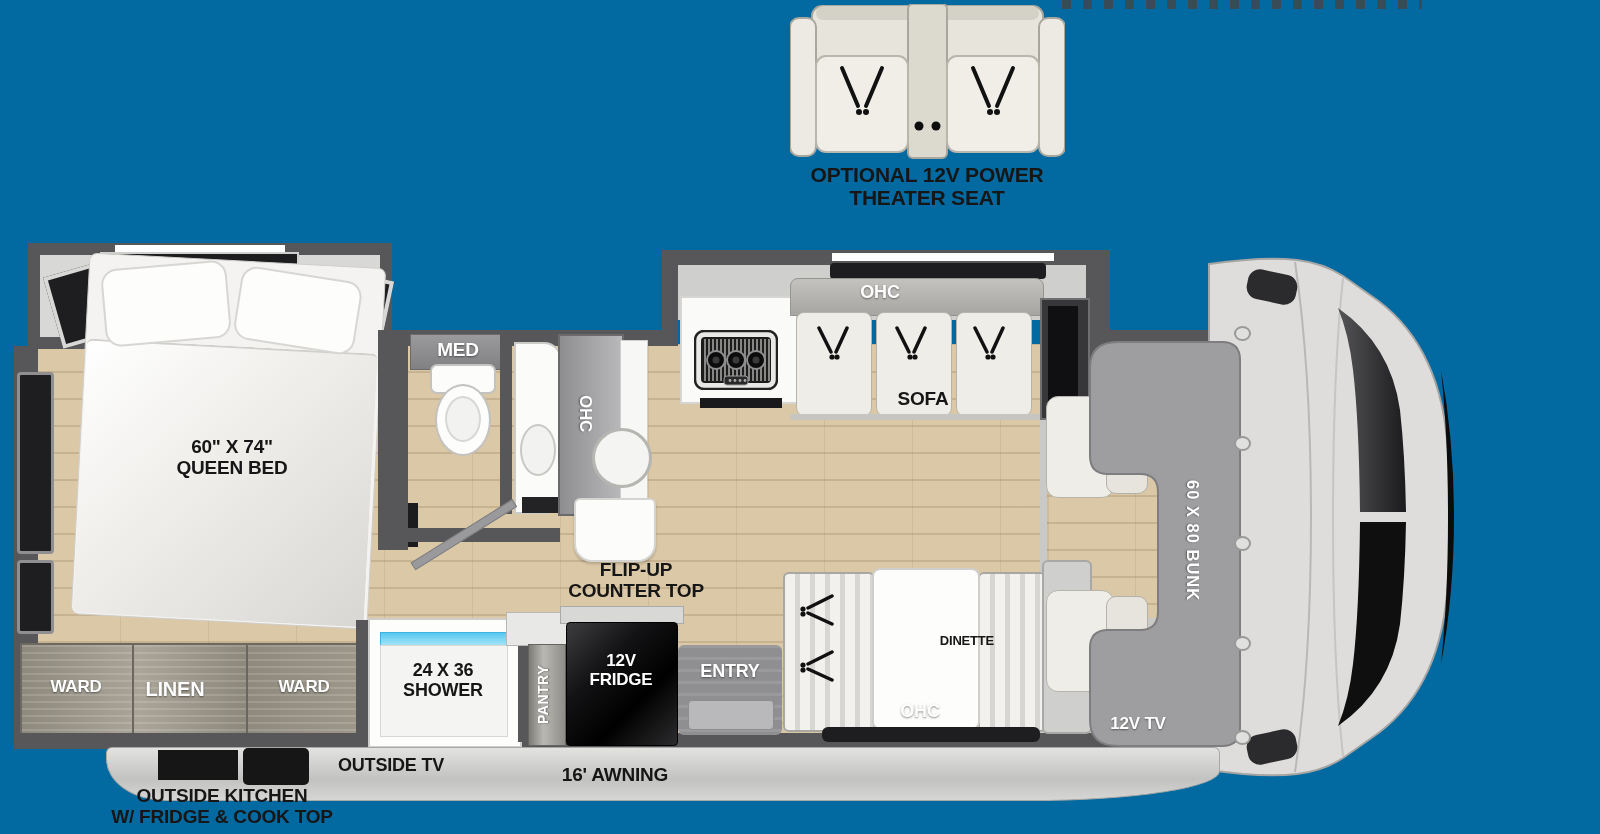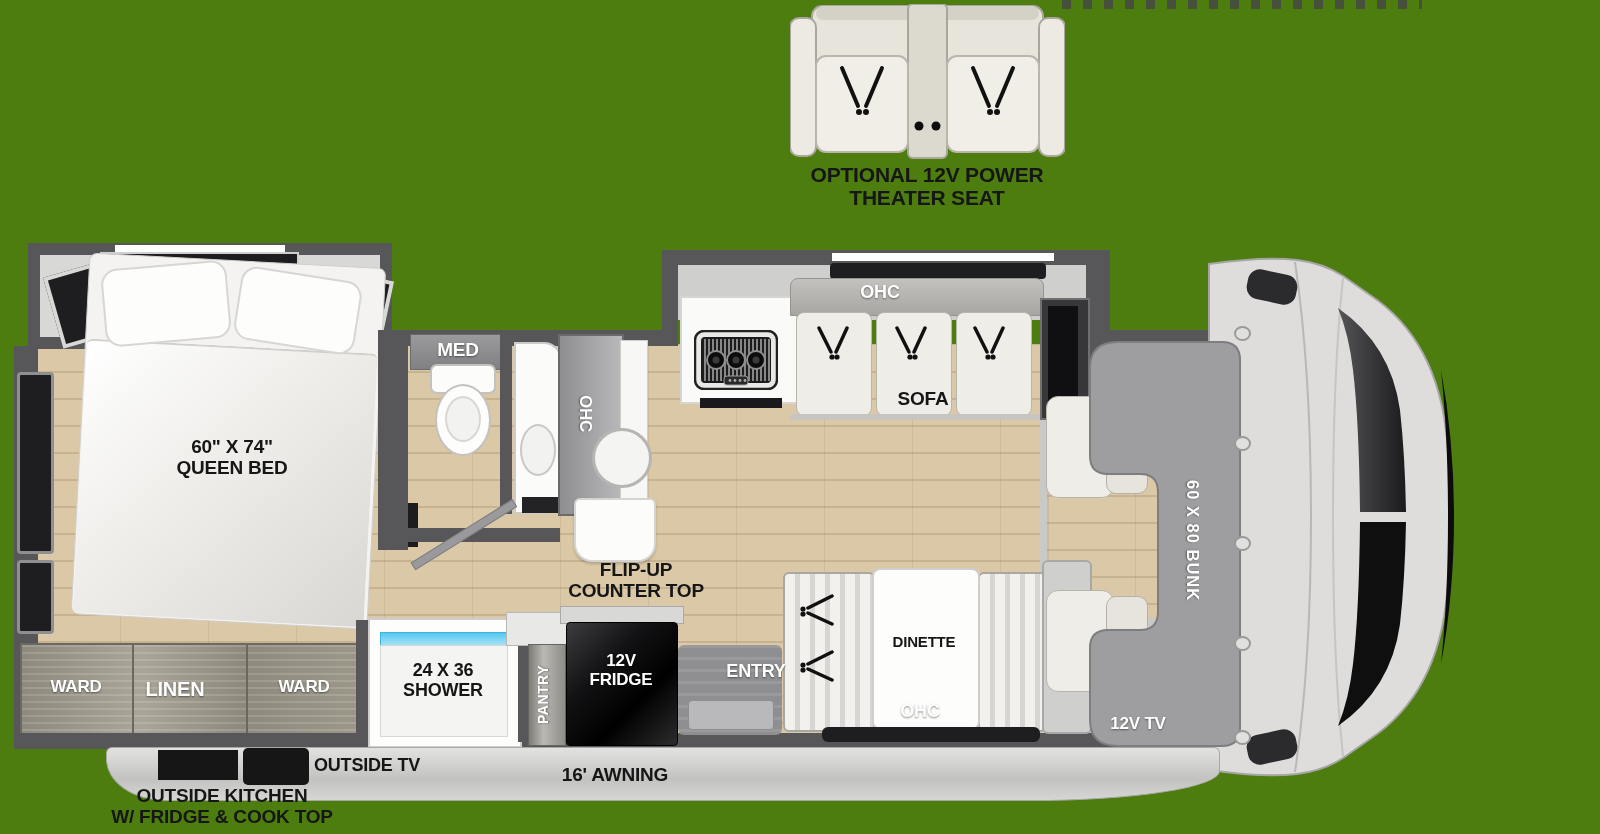--- a/index.html
+++ b/index.html
@@ -1,16 +1,16 @@
 <!DOCTYPE html>
 <html><head>
 <meta charset="utf-8">
 <style>
   html,body{margin:0;padding:0;background:#ffffff;}
-  .canvas{position:relative;width:1600px;height:834px;background:#4d7c0f;overflow:hidden;
+  .canvas{position:relative;width:1600px;height:834px;background:#0369a1;overflow:hidden;
           font-family:"Liberation Sans",sans-serif;}
   .abs{position:absolute;}
   .lbl{position:absolute;font-weight:bold;color:#161616;text-align:center;line-height:1.1;
        white-space:nowrap;letter-spacing:-0.2px;}
   .wlbl{color:#ffffff;text-shadow:0 1px 2px rgba(0,0,0,.45);}
   .wall{position:absolute;background:#57575a;}
   .floor{background:#dbc8a6;
     background-image:repeating-linear-gradient(180deg, rgba(118,94,58,.20) 0 1.5px, rgba(0,0,0,0) 1.5px 27px),
                      repeating-linear-gradient(90deg, rgba(118,94,58,.12) 0 1.5px, rgba(0,0,0,0) 1.5px 88px);}
   .vtext{writing-mode:vertical-rl;}
@@ -180,21 +180,21 @@
     <path d="M6 2 L18 26 M34 2 L23 26" stroke="#111" stroke-width="3.5" stroke-linecap="round" fill="none"></path>
     <circle cx="19" cy="31" r="2.6" fill="#111"></circle>
       <circle cx="24" cy="31" r="2.6" fill="#111"></circle>
   </svg>
   <svg class="abs" style="left:796px;top:648px;transform:rotate(90deg);" width="40" height="36" viewBox="0 0 40 36">
     <path d="M6 2 L18 26 M34 2 L23 26" stroke="#111" stroke-width="3.5" stroke-linecap="round" fill="none"></path>
     <circle cx="19" cy="31" r="2.6" fill="#111"></circle>
       <circle cx="24" cy="31" r="2.6" fill="#111"></circle>
   </svg>
   <div class="abs" style="left:872px;top:568px;width:104px;height:158px;background:#fdfdfc;border:2px solid #cfcecb;border-radius:8px;"></div>
-  <div class="lbl" style="left:854px;top:634px;width:140px;font-size:15px;">DINETTE</div>
+  <div class="lbl" style="left:854px;top:634px;width:140px;font-size:13px;text-align:right;">DINETTE</div>
   <div class="lbl wlbl" style="left:845px;top:702px;width:150px;font-size:18px;">OHC</div>
   <div class="winblk" style="left:822px;top:727px;width:218px;height:15px;border-radius:6px;"></div>
   <div class="abs" style="left:1042px;top:560px;width:46px;height:170px;background:#cfcfcd;border:2px solid #a8a8a6;border-radius:6px;"></div>
 
   <div class="wall" style="left:356px;top:620px;width:14px;height:122px;"></div>
   <div class="abs" style="left:368px;top:618px;width:150px;height:126px;background:#fdfdfc;border:2px solid #cfcecb;">
     <div class="abs" style="left:10px;top:12px;width:126px;height:13px;background:linear-gradient(180deg,#57c8ef,#a9e4f8);border:1px solid #3fb3dd;"></div>
     <div class="abs" style="left:10px;top:25px;width:126px;height:90px;background:#f4f4f2;border:1px solid #d8d7d4;"></div>
   </div>
   <div class="lbl" style="left:368px;top:661px;width:150px;font-size:18px;">
@@ -211,21 +211,21 @@
   <div class="abs" style="left:566px;top:622px;width:110px;height:122px;border-radius:4px;
               background:linear-gradient(135deg,#3d3d40 0%,#121214 35%,#000 65%,#2c2c2e 100%);border:1px solid #000;"></div>
   <div class="lbl wlbl" style="left:566px;top:652px;width:110px;font-size:17px;">
     <div>12V</div>
     <div>FRIDGE</div>
   </div>
 
   <div class="abs" style="left:678px;top:645px;width:104px;height:90px;background:#8f8f91;border-radius:6px;
               background-image:repeating-linear-gradient(180deg, rgba(255,255,255,.10) 0 3px, rgba(0,0,0,0) 3px 12px);"></div>
   <div class="abs" style="left:688px;top:700px;width:84px;height:28px;background:#b9b9bb;border:1px solid #8d8d8f;border-radius:4px;"></div>
-  <div class="lbl wlbl" style="left:678px;top:662px;width:104px;font-size:18px;padding-left:26px;">ENTRY</div>
+  <div class="lbl wlbl" style="left:678px;top:662px;width:104px;font-size:18px;">ENTRY</div>
 
   <div class="abs cream" style="left:1046px;top:396px;width:66px;height:100px;"></div>
   <div class="abs" style="left:1106px;top:402px;width:40px;height:90px;background:#e6e4dd;border:1px solid #b3b1a9;border-radius:10px;"></div>
   <div class="abs cream" style="left:1046px;top:590px;width:66px;height:100px;"></div>
   <div class="abs" style="left:1106px;top:596px;width:40px;height:90px;background:#e6e4dd;border:1px solid #b3b1a9;border-radius:10px;"></div>
 
   <svg class="abs" style="left:1195px;top:250px;" width="275" height="534" viewBox="0 0 275 534">
     <defs>
       <linearGradient id="wsg" x1="0" y1="0" x2="1" y2="0">
         <stop offset="0" stop-color="#555557"></stop>
@@ -252,20 +252,20 @@
   <div class="abs" style="left:1234px;top:436px;width:13px;height:11px;border-radius:50%;background:#e0e0de;border:2px solid #9a9a98;"></div>
   <div class="abs" style="left:1234px;top:536px;width:13px;height:11px;border-radius:50%;background:#e0e0de;border:2px solid #9a9a98;"></div>
   <div class="abs" style="left:1234px;top:636px;width:13px;height:11px;border-radius:50%;background:#e0e0de;border:2px solid #9a9a98;"></div>
   <div class="abs" style="left:1234px;top:730px;width:13px;height:11px;border-radius:50%;background:#e0e0de;border:2px solid #9a9a98;"></div>
 
   <div class="abs" style="left:106px;top:747px;width:1112px;height:52px;
               background:linear-gradient(180deg,#e2e2e0,#c2c2c0 60%,#d6d6d4);border:1px solid #a8a8a6;
               border-radius:6px 6px 190px 60px / 6px 6px 30px 42px;"></div>
   <div class="abs" style="left:158px;top:750px;width:80px;height:30px;background:#161616;"></div>
   <div class="abs" style="left:243px;top:748px;width:66px;height:37px;background:#161616;border-radius:5px;"></div>
-  <div class="lbl" style="left:314px;top:756px;width:130px;font-size:18px;text-align:left;">OUTSIDE TV</div>
+  <div class="lbl" style="left:314px;top:756px;width:130px;font-size:18px;text-align:right;">OUTSIDE TV</div>
   <div class="lbl" style="left:540px;top:765px;width:150px;font-size:19px;text-align:center;">16' AWNING</div>
   <div class="lbl" style="left:92px;top:786px;width:260px;font-size:19px;">
     <div>OUTSIDE KITCHEN</div>
     <div>W/ FRIDGE &amp; COOK TOP</div>
   </div>
 
 </div>
 
 </body></html>

